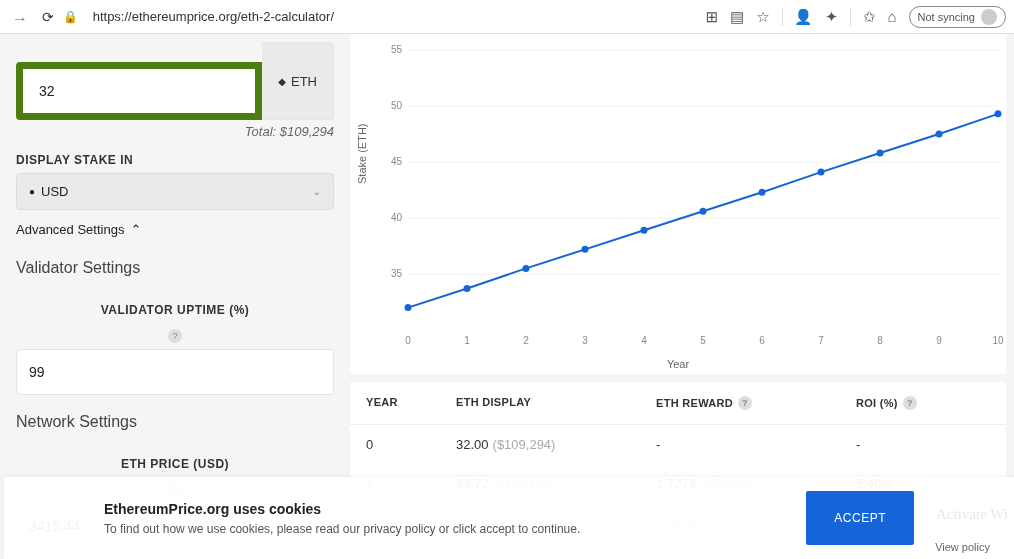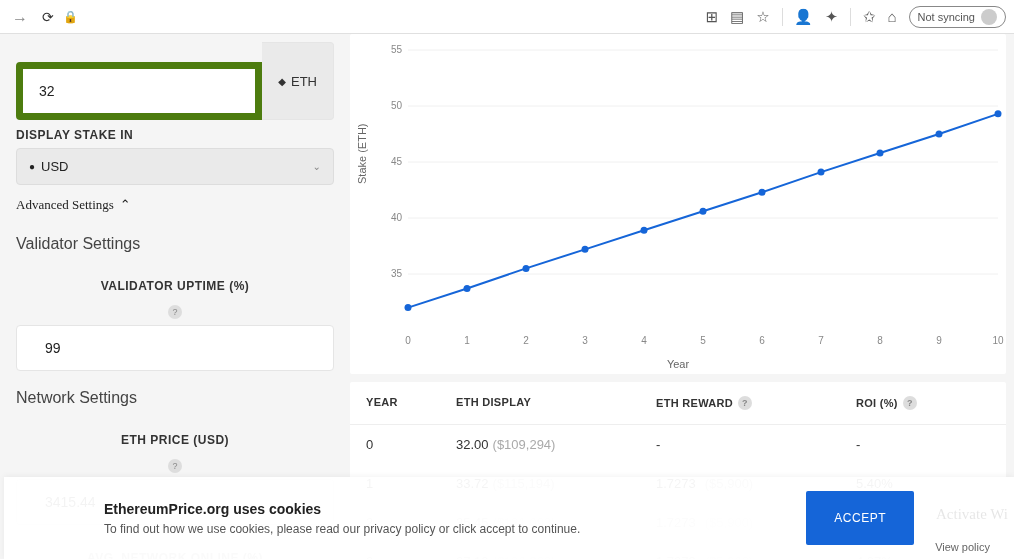--- a/index.html
+++ b/index.html
@@ -20,25 +20,25 @@
     
     .sidebar { width: 350px; padding: 8px 16px; background: #f5f5f5; overflow: hidden; }
     .input-row { display: flex; gap: 0; margin-bottom: 4px; }
     .num-input { flex: 1; background: #fff; border: 7px solid #4d7c0f; border-radius: 4px 0 0 4px; padding: 14px 16px; font-size: 14px; margin-top: 20px; }
     .unit-box { background: #eaeaea; border: 1px solid #e5e5e5; border-left: none; border-radius: 0 4px 4px 0; padding: 14px 16px; font-size: 13px; color: #333; display: flex; align-items: center; gap: 5px; }
     .total-line { text-align: right; font-style: italic; color: #666; font-size: 13px; margin-bottom: 14px; }
     .label { font-size: 12px; font-weight: 700; letter-spacing: 0.5px; color: #333; margin: 8px 0 6px; text-transform: uppercase; }
     .select-box { background: #eaeaea; border: 1px solid #ddd; border-radius: 4px; padding: 10px 12px; font-size: 13px; display: flex; align-items: center; justify-content: space-between; margin-bottom: 12px; }
     .select-left { display: flex; align-items: center; gap: 6px; }
     .chev { font-size: 10px; color: #888; }
-    .adv { font-size: 13px; color: #222; margin-bottom: 22px; display: flex; align-items: center; gap: 6px; font-family: Liberation Serif, serif; }
+    .adv { font-size: 13px; color: #222; margin-bottom: 22px; display: flex; align-items: center; gap: 6px; }
     .section-title { font-size: 16px; color: #444; margin: 14px 0 18px; }
     .label-row { display: flex; align-items: center; gap: 6px; flex-direction: column; }
     .help { width: 14px; height: 14px; border-radius: 50%; background: #ddd; color: #888; font-size: 9px; display: inline-flex; align-items: center; justify-content: center; }
-    .text-input { width: 100%; background: #fff; border: 1px solid #e5e5e5; border-radius: 4px; padding: 14px 28px; font-size: 14px; margin-top: 6px; margin-bottom: 18px; }
+    .text-input { width: 100%; background: #fff; border: 1px solid #e5e5e5; border-radius: 4px; padding: 14px 12px; font-size: 14px; margin-top: 6px; margin-bottom: 18px; }
     .dimmed { opacity: 0.45; }
     .dim-input { width: 100%; background: #f2f2f2; border: 1px solid #eee; border-radius: 4px; padding: 12px 16px; font-size: 14px; margin-top: 6px; color: #999; }
     
     .main { flex: 1; display: flex; flex-direction: column; background: #f5f5f5; }
     .chart-panel { background: #fff; margin: 0 8px 8px 0; border-radius: 2px; position: relative; height: 340px; }
     .ylabel { position: absolute; left: 6px; top: 50%; transform: rotate(-90deg) translateX(20px); transform-origin: left top; font-size: 11px; color: #666; }
     .xlabel { position: absolute; bottom: 4px; left: 50%; transform: translateX(-50%); font-size: 11px; color: #666; }
     
     .table-panel { background: #fff; margin: 0 8px 0 0; border-radius: 2px; flex: 1; overflow: hidden; }
     .thead { display: flex; padding: 14px 16px; border-bottom: 1px solid #eee; font-size: 11px; font-weight: 700; letter-spacing: 0.3px; color: #333; }
@@ -59,20 +59,21 @@
     .watermark { position: absolute; right: 6px; bottom: 36px; font-size: 15px; color: rgba(0,0,0,0.10); font-family: "Segoe UI"; pointer-events:none; }
     .circ { font-size: 10px; }
   </style>
 </head>
 <body>
 
 <div class="browser-bar">
   <span class="nav-arrow">→</span>
   <span class="reload">⟳</span>
   <span class="lock">🔒</span>
+  <span class="url">https://ethereumprice.org/eth-2-calculator/</span>
   <span class="spacer"></span>
   <div class="tb-icons">
     <span>⊞</span>
     <span>▤</span>
     <span>☆</span>
     <span class="divider"></span>
     <span>👤</span>
     <span>✦</span>
     <span class="divider"></span>
     <span>✩</span>
@@ -86,20 +87,21 @@
 
 <div class="content">
   <div class="sidebar">
     <div class="input-row">
       <div class="num-input">32</div>
       <div class="unit-box">
         <span class="circ">◆</span>
         <span>ETH</span>
       </div>
     </div>
+    <div class="total-line">Total: $109,294</div>
 
     <div class="label">DISPLAY STAKE IN</div>
     <div class="select-box">
       <span class="select-left">
         <span class="circ">●</span>
         <span>USD</span>
       </span>
       <span class="chev">⌄</span>
     </div>
 

